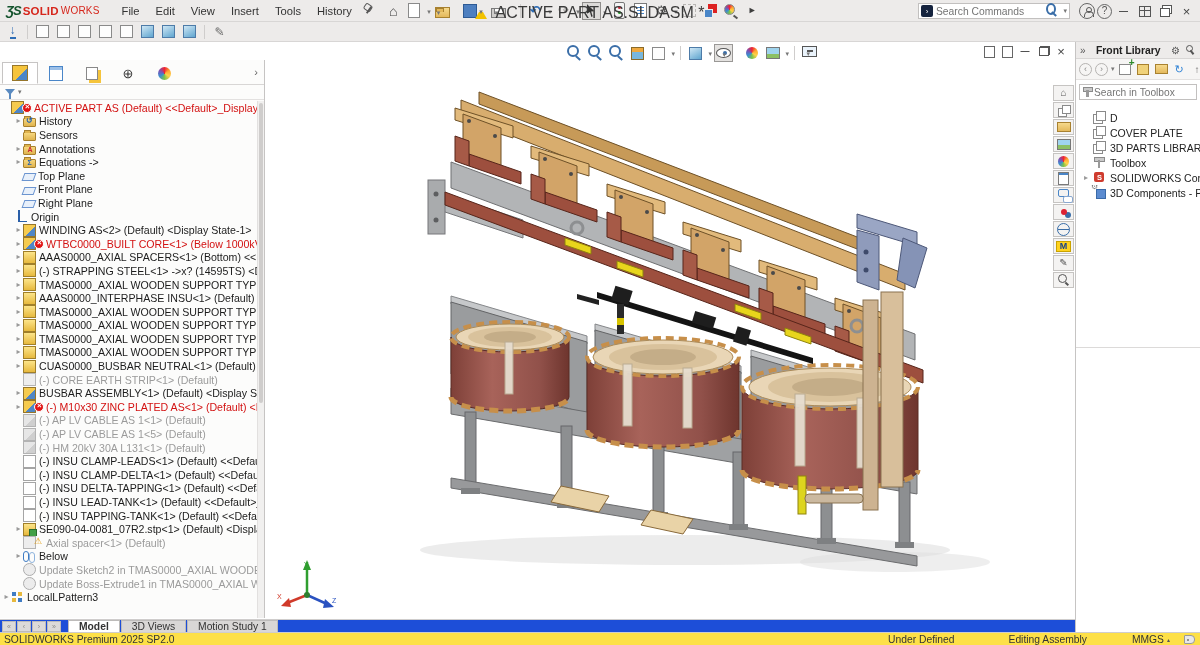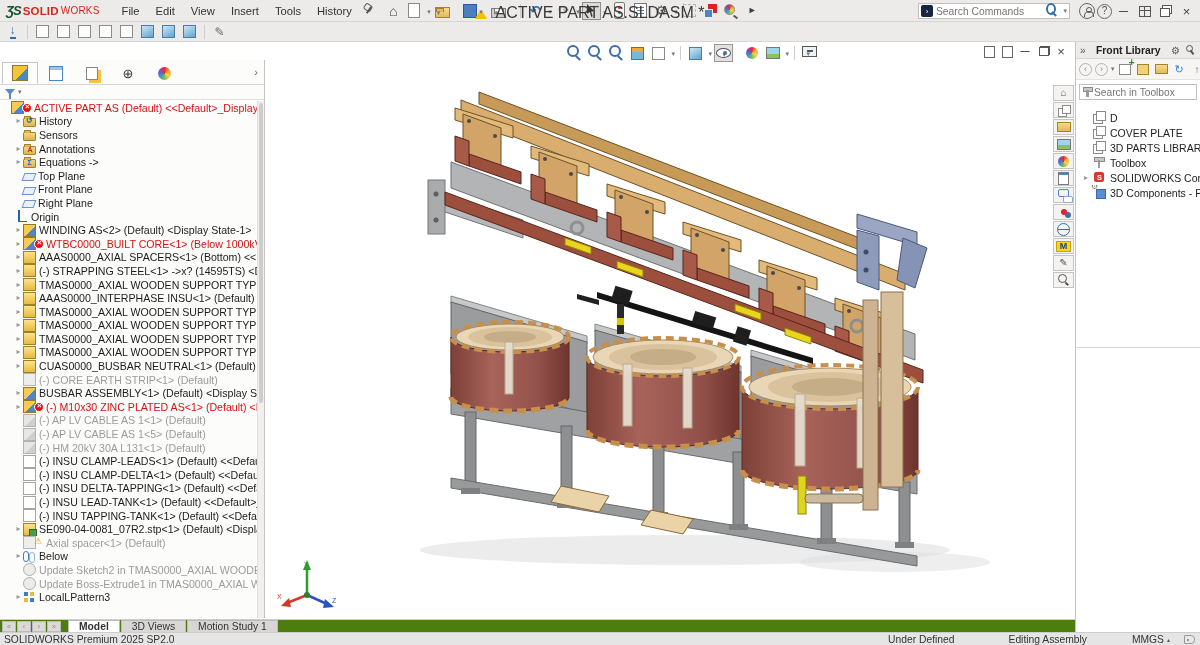--- a/index.html
+++ b/index.html
@@ -132,21 +132,21 @@
 .ic-plane{width:12px;height:8px;margin-top:3px;background:#e8f0fa;border:1px solid #6b94cf;transform:skewX(-20deg)}
 .ic-origin::before{content:"";position:absolute;left:3px;top:0;width:1.5px;height:11px;background:#2a5fa8}
 .ic-origin::after{content:"";position:absolute;left:3px;bottom:1px;width:9px;height:1.5px;background:#2a5fa8}
 .ic-mates::before{content:"";position:absolute;left:0;top:1px;width:4px;height:9px;border:1.5px solid #3f7cc4;border-radius:3px}
 .ic-mates::after{content:"";position:absolute;left:6px;top:2px;width:4px;height:9px;border:1.5px solid #8fb4dd;border-radius:3px}
 .ic-update{border:1px solid #adadad;border-radius:50%;background:#ececec}
 .ic-pattern::before{content:"";position:absolute;left:1px;top:1px;width:4px;height:4px;background:#3f7cc4;box-shadow:6px 0 0 #e7b93e,0 6px 0 #e7b93e,6px 6px 0 #3f7cc4}
 #treescroll{position:absolute;right:0;top:41px;bottom:0;width:7px;background:#f1f0ef;border-left:1px solid #e2e0df}
 #treescroll .thumb{position:absolute;left:1px;right:1px;top:2px;height:300px;background:#cfcdcc;border-radius:3px}
 
-#modeltabs{position:absolute;left:0;top:577px;width:1075px;height:13px;background:#4d7c0f;border-top:1px solid #cfcdcc;display:flex;align-items:flex-end}
+#modeltabs{position:absolute;left:0;top:577px;width:1075px;height:13px;background:#1d4ed8;border-top:1px solid #cfcdcc;display:flex;align-items:flex-end}
 .navgrp{display:flex;margin:0 6px 0 2px}
 .navbtn{width:14px;height:11px;background:#dcdad9;border:1px solid #bdbbba;margin-right:1px;display:flex;align-items:center;justify-content:center}
 .navbtn .g{font-size:7px;color:#8a8a8a}
 .mtab{padding:0 10px;height:12px;line-height:12px;background:#d9d7d6;border:1px solid #bdbbba;border-bottom:none;font-size:10.3px;color:#333;margin-right:1px}
 .mtab.active{background:#fff;font-weight:bold}
 
 #sidestrip{position:absolute;left:1053px;top:85px;width:22px;display:flex;flex-direction:column}
 .sbox{width:21px;height:16px;border:1px solid #c6c4c2;background:#f4f3f2;display:flex;align-items:center;justify-content:center;margin-bottom:1px;position:relative}
 .sbox .g{font-size:10px;color:#555;line-height:1}
 .s-lib::before{content:"";position:absolute;left:4px;top:5px;width:7px;height:7px;border:1px solid #8a8a8a;background:#fff}
@@ -194,21 +194,21 @@
 .ic-dl-lib::before{content:"";position:absolute;left:0;top:3px;width:8px;height:8px;border:1px solid #8a8a8a;background:#fff}
 .ic-dl-lib::after{content:"";position:absolute;left:3px;top:0;width:8px;height:8px;border:1px solid #8a8a8a;background:#fff}
 .ic-dl-bolt::before{content:"";position:absolute;left:1px;top:1px;width:9px;height:3px;background:#c9c9c9;border:1px solid #8a8a8a}
 .ic-dl-bolt::after{content:"";position:absolute;left:4.5px;top:4px;width:2.5px;height:8px;background:#9a9a9a}
 .ic-dl-sw::before{content:"";position:absolute;left:1px;top:1px;width:10px;height:10px;background:#cf3b2e;border-radius:2px}
 .ic-dl-sw::after{content:"S";position:absolute;left:4px;top:1.5px;color:#fff;font-size:7.5px;font-weight:bold}
 .ic-dl-3dc::before{content:"";position:absolute;left:3px;top:3px;width:8px;height:8px;background:#5b8bd0;border:1px solid #3a6aa8}
 .ic-dl-3dc::after{content:"⚙";position:absolute;left:-2px;top:-4px;font-size:8px;color:#777}
 .tp-div{position:absolute;left:0;right:0;top:305px;height:1px;background:#dcdad9}
 
-#statusbar{position:absolute;left:0;top:632px;width:1200px;height:13px;background:#e5e5e5;border-top:1px solid #cfcdcc;display:flex;align-items:center;font-size:10.3px;color:#333}
+#statusbar{position:absolute;left:0;top:632px;width:1200px;height:13px;background:#fde047;border-top:1px solid #cfcdcc;display:flex;align-items:center;font-size:10.3px;color:#333}
 #statusbar .sb-left{margin-left:4px;white-space:nowrap}
 .sb-right{margin-left:auto;display:flex;align-items:center}
 .sb-right .ud{margin-right:54px}
 .sb-right .ea{margin-right:45px}
 .sb-right .un{margin-right:3px}
 .sb-right .ucaret{font-size:6px;color:#555;margin-right:14px}
 .tagic{width:11px;height:9px;background:#e8e8e8;border:1px solid #999;border-radius:1px 4px 4px 1px;position:relative;margin-right:5px}
 .tagic::before{content:"";position:absolute;left:2px;top:3px;width:2px;height:2px;border-radius:50%;background:#777}
 </style>
 </head>
@@ -786,21 +786,21 @@
           <span class="ic ic-update"></span>
 
           <span class="tlabel">Update Sketch2 in TMAS0000_AXIAL WOODEN SUPPORT TYPE 2</span>
         </div>
         <div class="trow suppressed" style="padding-left: 14px;">
           <span class="arrow"></span>
           <span class="ic ic-update"></span>
 
           <span class="tlabel">Update Boss-Extrude1 in TMAS0000_AXIAL WOODEN SUPPORT TYP</span>
         </div>
-        <div class="trow has-exp" style="padding-left: 14px;">
+        <div class="trow has-exp" style="padding-left: 2px;">
           <span class="arrow"></span>
           <span class="ic ic-pattern"></span>
 
           <span class="tlabel">LocalLPattern3</span>
         </div>
       </div>
     <div id="treescroll">
         <div class="thumb"></div>
       </div>
   </div>

